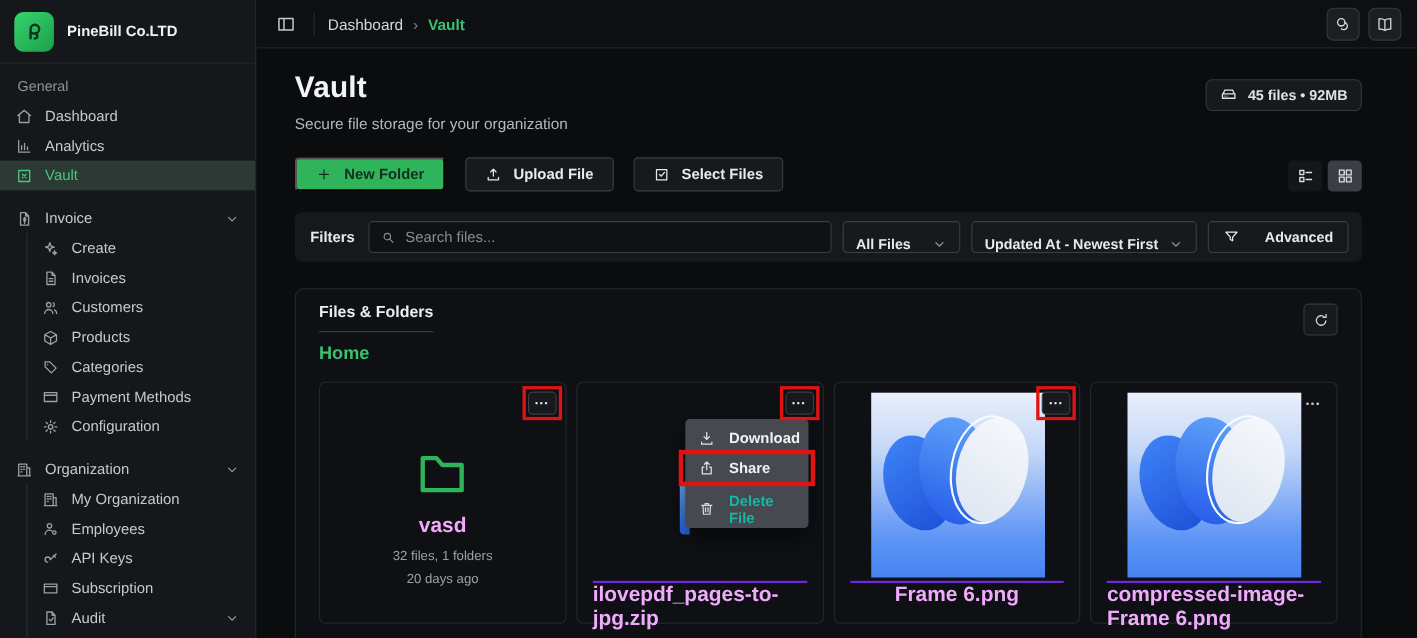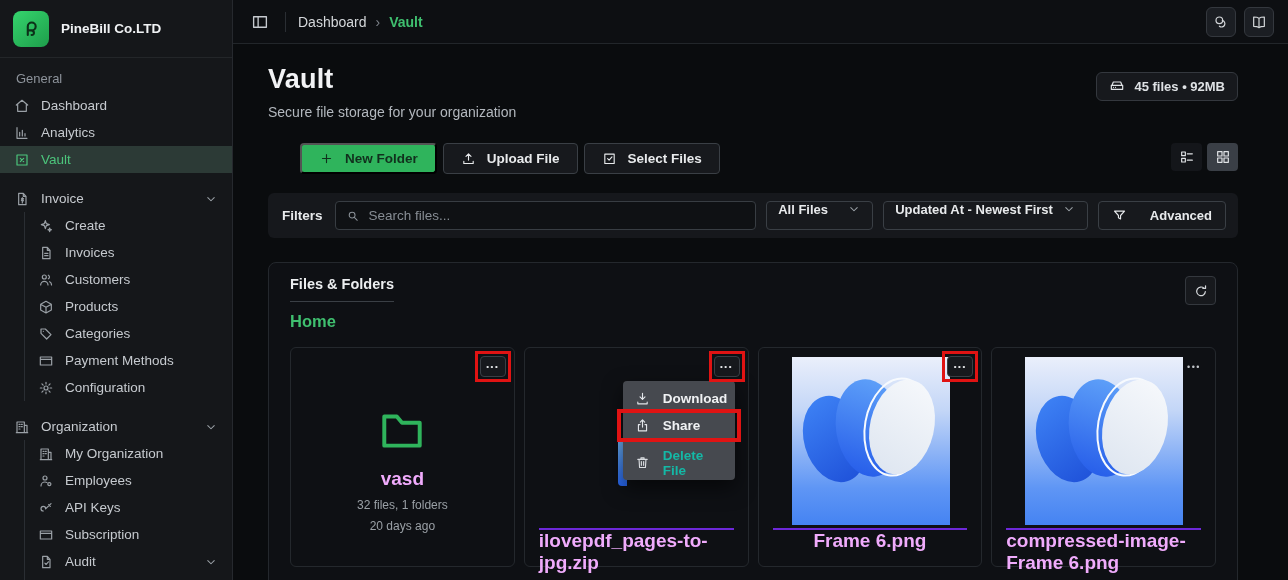--- a/index.html
+++ b/index.html
@@ -57,39 +57,39 @@
     border-radius:6px; display:grid; place-items:center; color:#d4d7da; cursor:pointer; }
 
   .content { padding:20px 50px 0 35px; }
   .page-head { display:flex; justify-content:space-between; align-items:flex-start; }
   .page-title { font-size:27px; font-weight:800; color:#f2f3f5; letter-spacing:.2px; }
   .page-subtitle { margin-top:9px; font-size:14px; color:#b3b8be; }
   .stats-badge { margin-top:8px; display:flex; align-items:center; gap:9px; height:29px;
     padding:0 12px; background:#17191d; border:1px solid #34383e; border-radius:6px;
     font-size:13px; font-weight:700; color:#dfe2e5; }
 
-  .actions-row { margin-top:23px; display:flex; align-items:flex-start; gap:6px;margin-left:32px; }
+  .actions-row { margin-top:23px; display:flex; align-items:flex-end; gap:18px; }
   .btn { height:31px; padding:0 17px; border-radius:4px; display:inline-flex; align-items:center;
     gap:11px; font-size:13.5px; font-weight:700; cursor:pointer; white-space:nowrap; }
   .btn-green { background:#2fb45c; color:#11301d; }
   .btn-dark { background:#17191d; border:1px solid #3a3f45; color:#e8eaec; }
   .view-toggles { margin-left:auto; display:flex; gap:5px; }
   .toggle { width:31px; height:28px; border-radius:4px; display:grid; place-items:center;
     color:#dfe2e5; cursor:pointer; background:#14161a; }
   .toggle.active { background:#3a3f46; }
 
   .filter-bar { margin-top:19px; height:45px; background:#16181c; border-radius:6px;
     display:flex; align-items:center; gap:10px; padding:0 12px; }
   .filters-label { font-weight:700; font-size:13.5px; padding:0 2px; }
   .search-box { flex:1; height:29px; background:#0f1114; border:1px solid #383d43;
     border-radius:4px; display:flex; align-items:center; gap:9px; padding:0 10px; color:#8a9097; }
   .search-box input { flex:1; background:transparent; border:none; outline:none;
     color:#e8eaec; font-size:13.5px; font-family:"Liberation Sans",sans-serif; }
   .search-box input::placeholder { color:#878d94; }
-  .select { height:29px; display:flex; align-items:flex-start; gap:9px; padding:0 11px;
+  .select { height:29px; display:flex; align-items:flex-end; gap:9px; padding:0 11px;
     background:#17191d; border:1px solid #3a3f45; border-radius:4px; font-size:13px;
     font-weight:600; color:#e8eaec; cursor:pointer; white-space:nowrap; }
   .select .chev { color:#9aa0a6; }
   .select-type { width:107px; justify-content:space-between; }
   .btn-advanced { height:29px; padding:0 13px; gap:23px; font-size:13px; }
 
   
   .files-panel { margin-top:24px; background:#0e1014; border:1px solid #24282d;
     border-radius:8px; padding:13px 21px; height:400px; }
   .panel-head { display:flex; justify-content:space-between; align-items:flex-start; }

